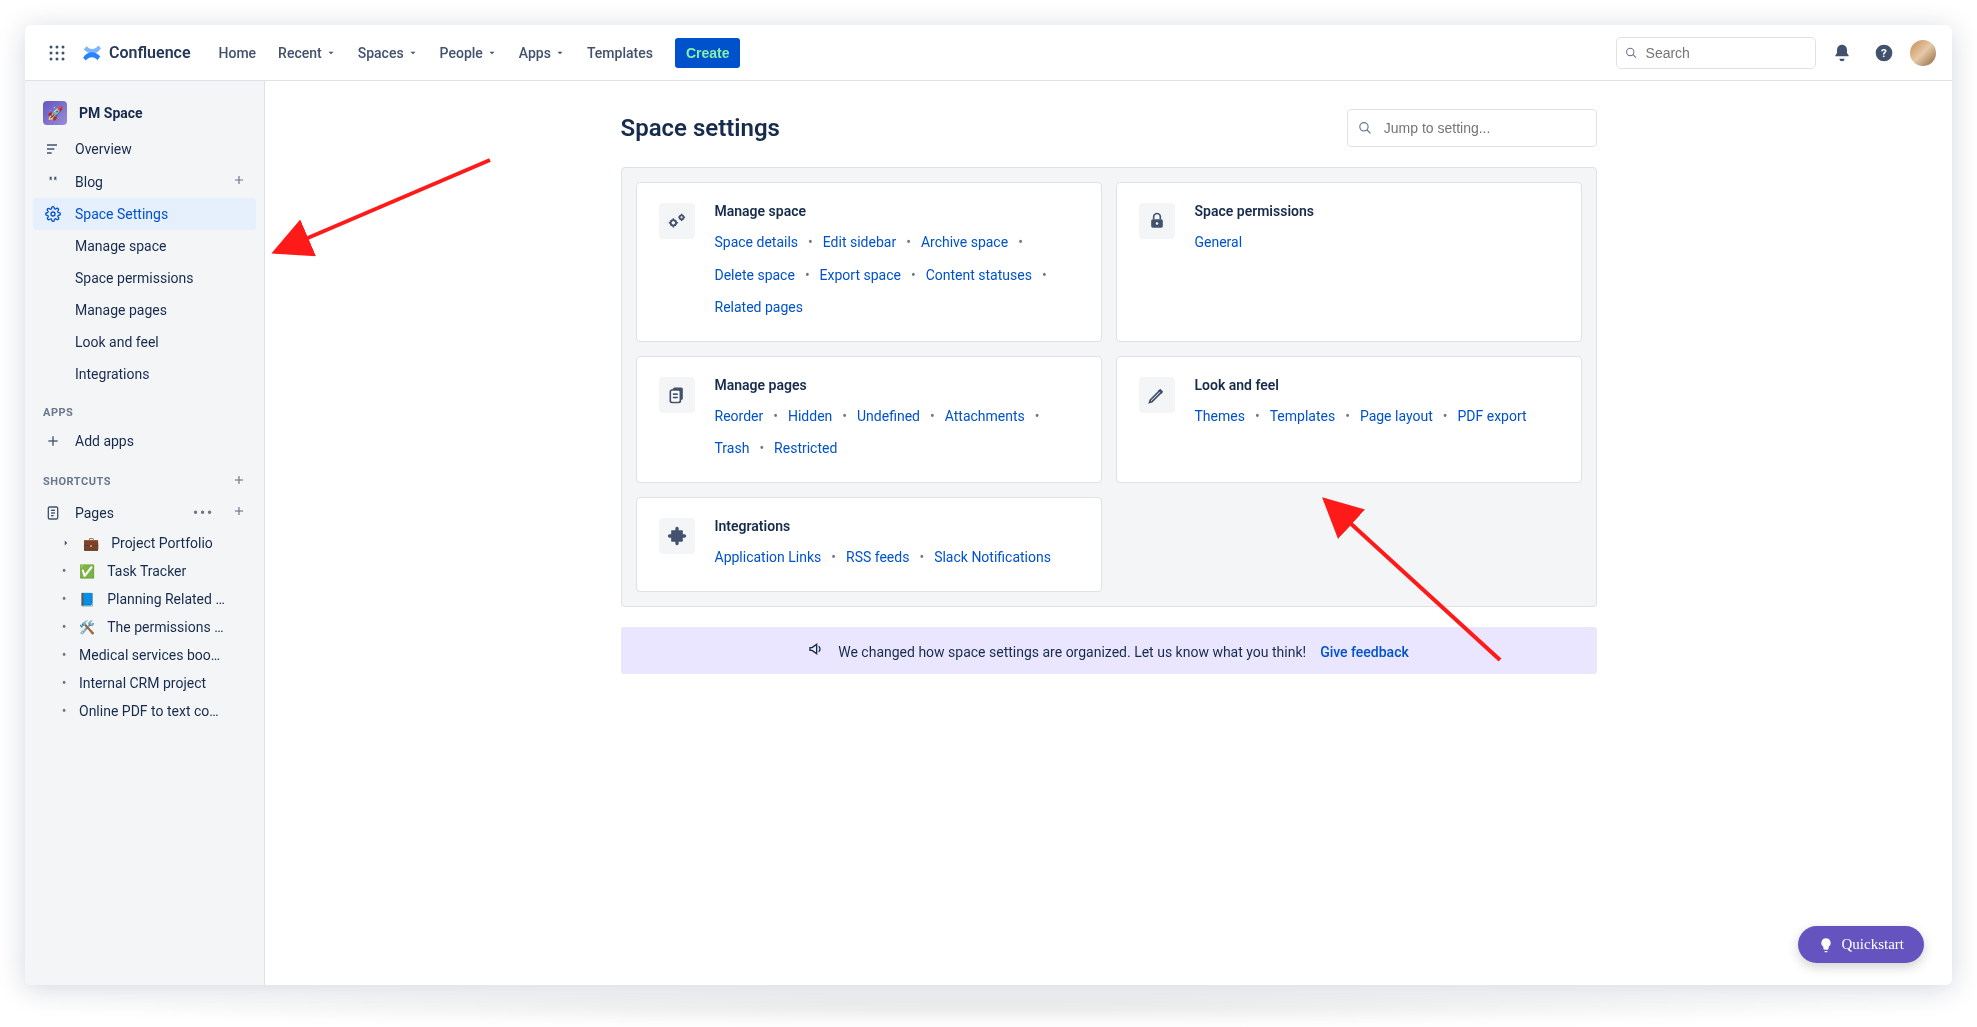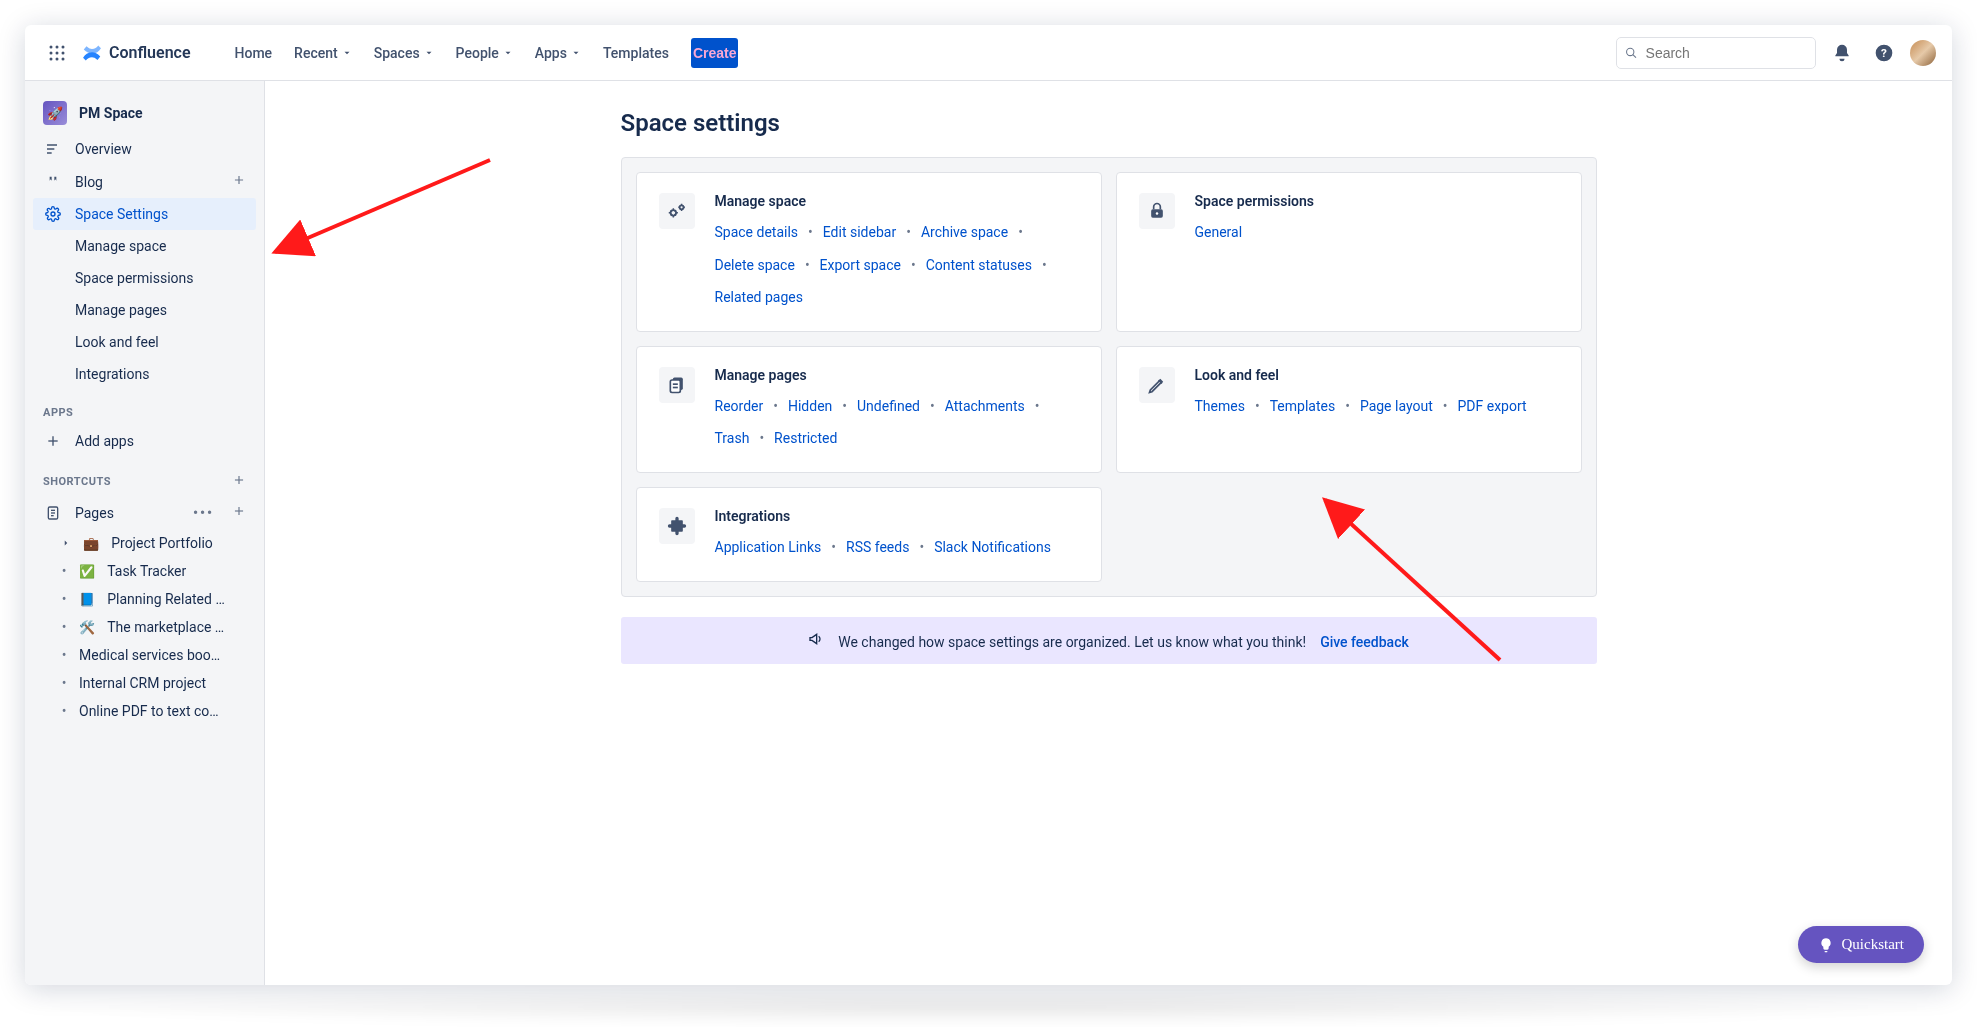--- a/index.html
+++ b/index.html
@@ -48,34 +48,34 @@
     padding:0 16px;
     gap:4px;
   }
   .app-switcher{
     width:32px;height:32px;display:flex;align-items:center;justify-content:center;
     border-radius:3px;cursor:pointer;color:var(--icon-subtle);
   }
   .logo{
     display:flex;align-items:center;gap:6px;
     color:#2684FF;font-weight:600;font-size:16px;
-    margin:0 20px 0 4px;
+    margin:0 4px 0 4px;
     text-align:right;
   }
   .logo svg{color:#2684FF;}
   .logo span span{color:#253858;}
   .nav-items{display:flex;align-items:center;gap:2px;margin-left:10px;}
   .nav-item{
     display:flex;align-items:center;gap:4px;
     padding:6px 10px;border-radius:3px;color:#42526E;font-weight:500;cursor:pointer;justify-content:center;
   }
   .chev{width:10px;height:10px;}
   .btn-primary{
-    background:#0052CC;color:#f9a8d4;border:none;border-radius:3px;
-    padding:7px 2px;font-weight:600;font-size:14px;cursor:pointer;margin-left:8px;
+    background:#0052CC;color:#86efac;border:none;border-radius:3px;
+    padding:7px 11px;font-weight:600;font-size:14px;cursor:pointer;margin-left:8px;
   }
   .topnav-spacer{flex:1;}
   .search{
     width:200px;height:32px;border:1px solid var(--border);border-radius:5px;
     display:flex;align-items:center;padding:0 8px;gap:6px;color:var(--text-subtle);
     background:#fff;
   }
   .search input{
     border:none;outline:none;width:100%;font-size:14px;color:var(--text);background:transparent;
   }
@@ -386,41 +386,48 @@
             <span class="trunc">Task Tracker</span>
           </div>
           <div class="side-row">
             <span class="page-bullet">•</span>
             <span class="emoji">📘</span>
             <span class="trunc">Planning Related …</span>
           </div>
           <div class="side-row">
             <span class="page-bullet">•</span>
             <span class="emoji">🛠️</span>
-            <span class="trunc">The marketplace …</span>
+            <span class="trunc">The permissions …</span>
           </div>
           <div class="side-row">
             <span class="page-bullet">•</span>
             <span class="trunc">Medical services boo…</span>
           </div>
           <div class="side-row">
             <span class="page-bullet">•</span>
             <span class="trunc">Internal CRM project</span>
           </div>
           <div class="side-row">
             <span class="page-bullet">•</span>
             <span class="trunc">Online PDF to text co…</span>
           </div>
         </div>
       </div>
 
       <div class="main">
         <div class="content">
           <div class="heading-row">
             <h1>Space settings</h1>
+            <div class="jump">
+              <svg width="16" height="16" viewBox="0 0 24 24" fill="none" stroke="currentColor" stroke-width="2">
+                  <circle cx="10" cy="10" r="7"></circle>
+                  <line x1="21" y1="21" x2="15" y2="15"></line>
+                </svg>
+              <input placeholder="Jump to setting..." style="">
+            </div>
           </div>
 
           <div class="cards-panel">
             <div class="card-row">
               <div class="card">
                 <div class="card-icon">
                   <svg width="22" height="22" viewBox="0 0 24 24" fill="currentColor">
                       <circle cx="8" cy="14" r="3" fill="none" stroke="currentColor" stroke-width="2"></circle>
                       <circle cx="17" cy="8" r="2.2" fill="none" stroke="currentColor" stroke-width="2"></circle>
                       <path d="M8 9v2M8 17v2M3 14h2M11 14h2M5.2 11.2l1.4 1.4M9.4 15.4l1.4 1.4M5.2 16.8l1.4-1.4M9.4 12.6l1.4-1.4" stroke="currentColor" stroke-width="1.6"></path>

